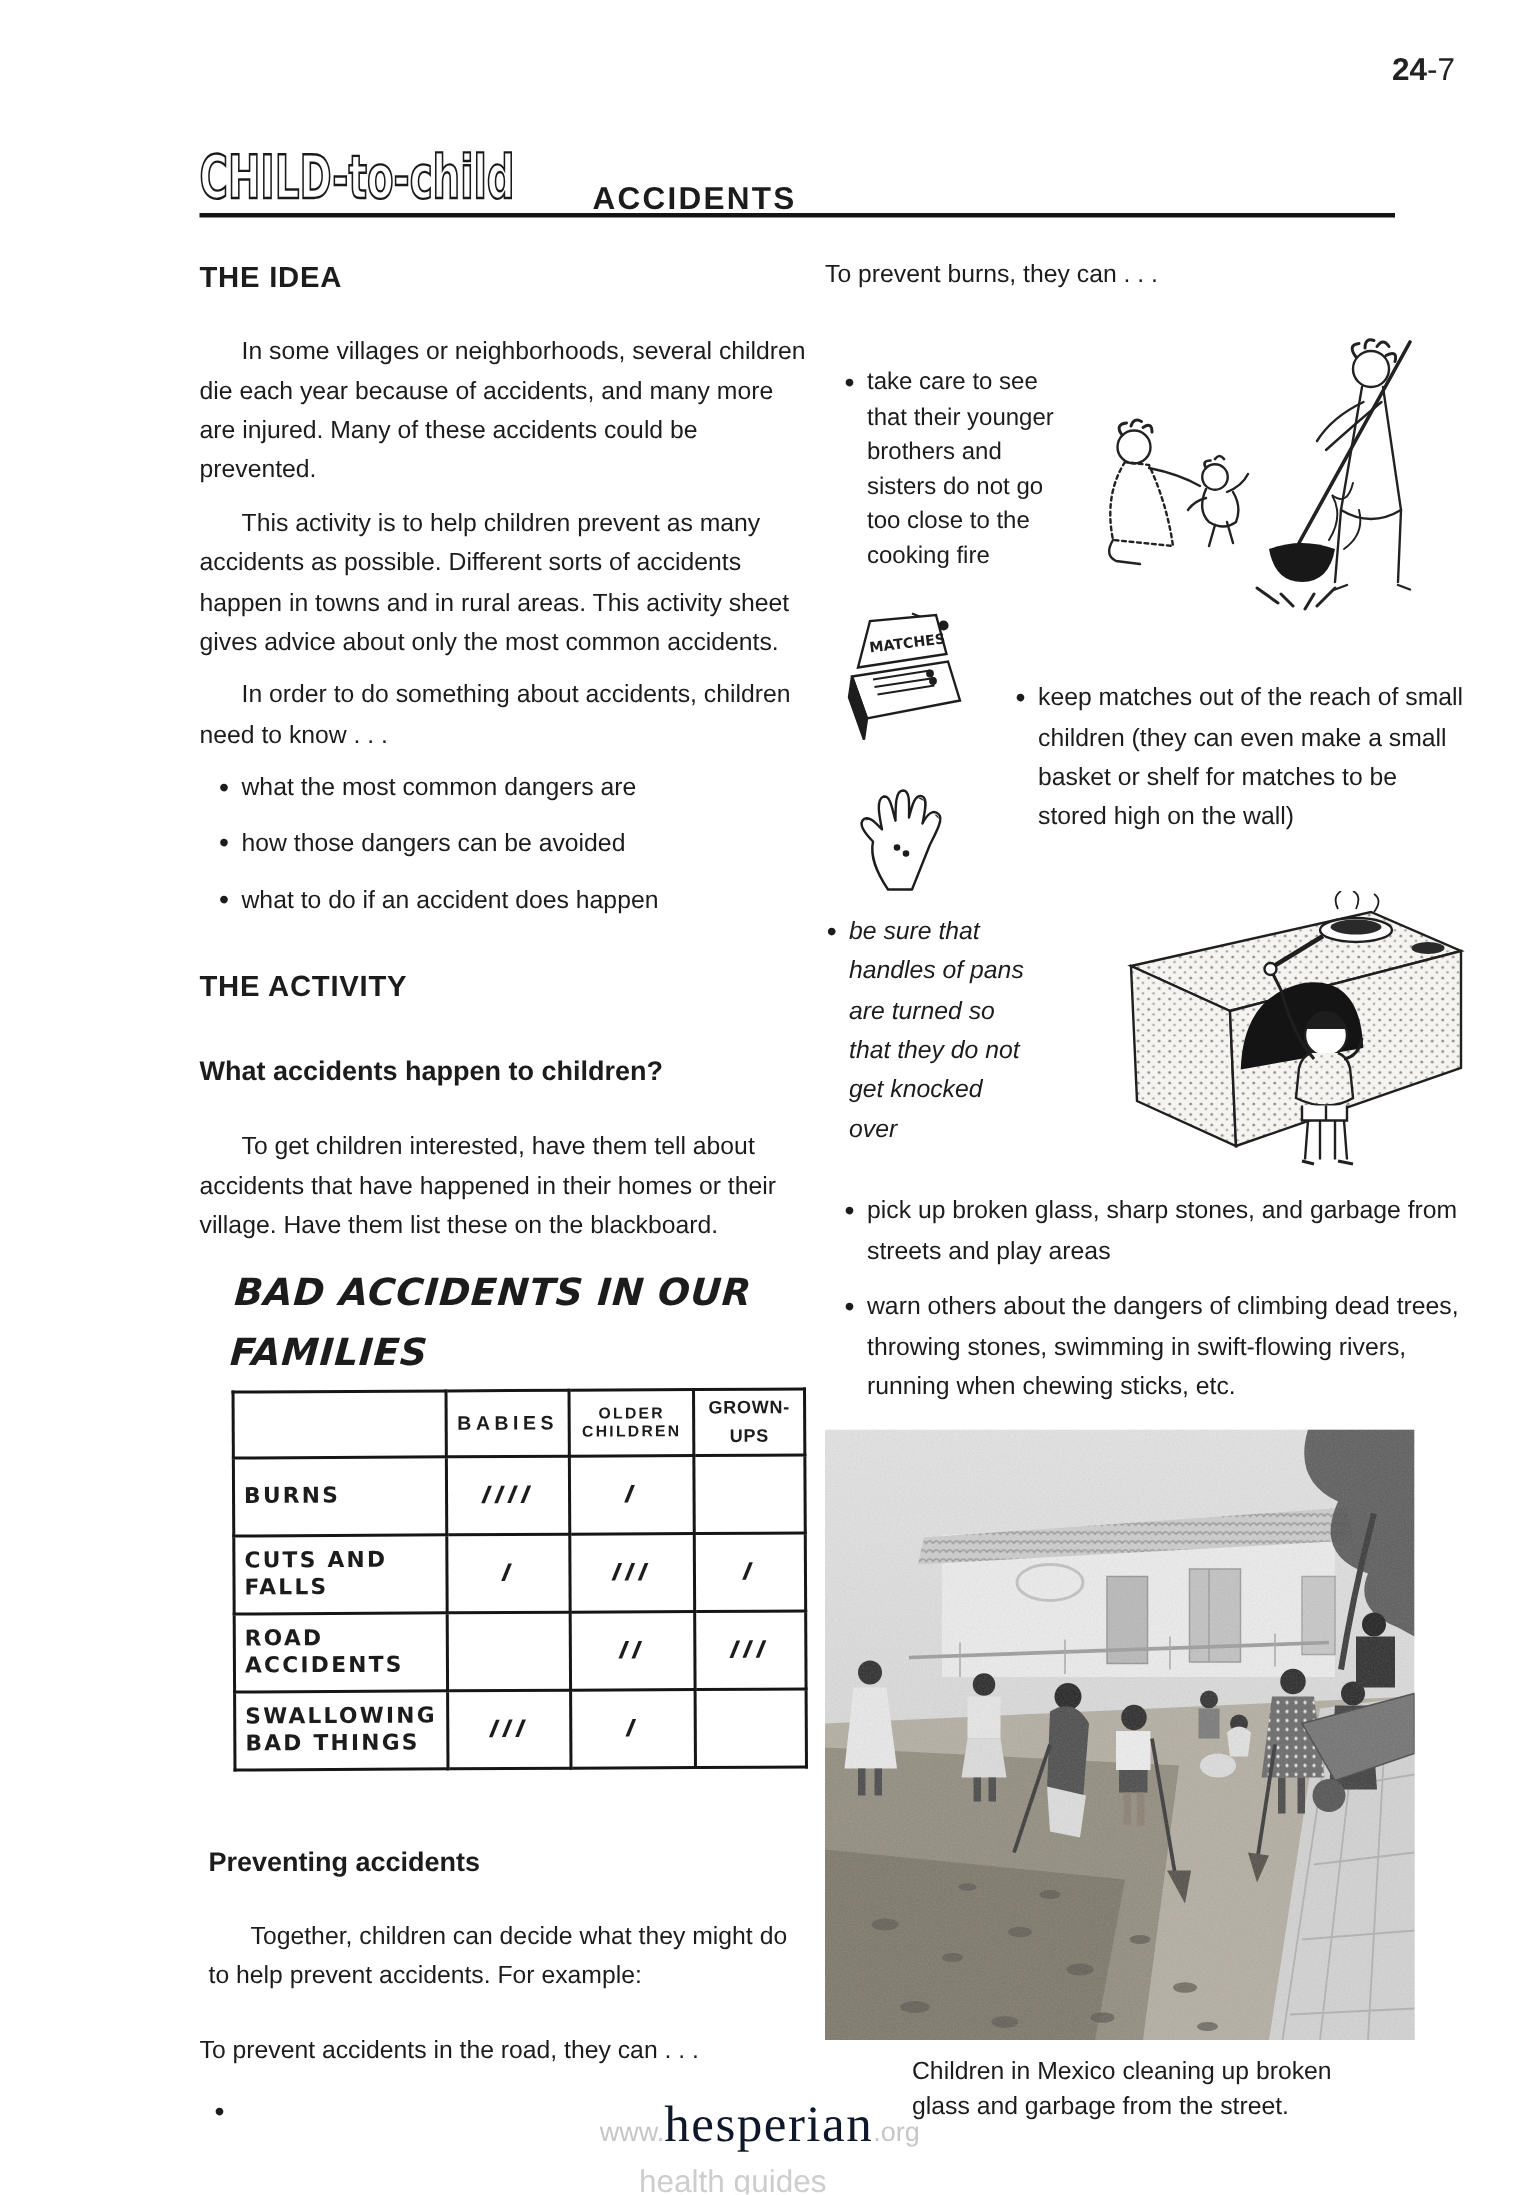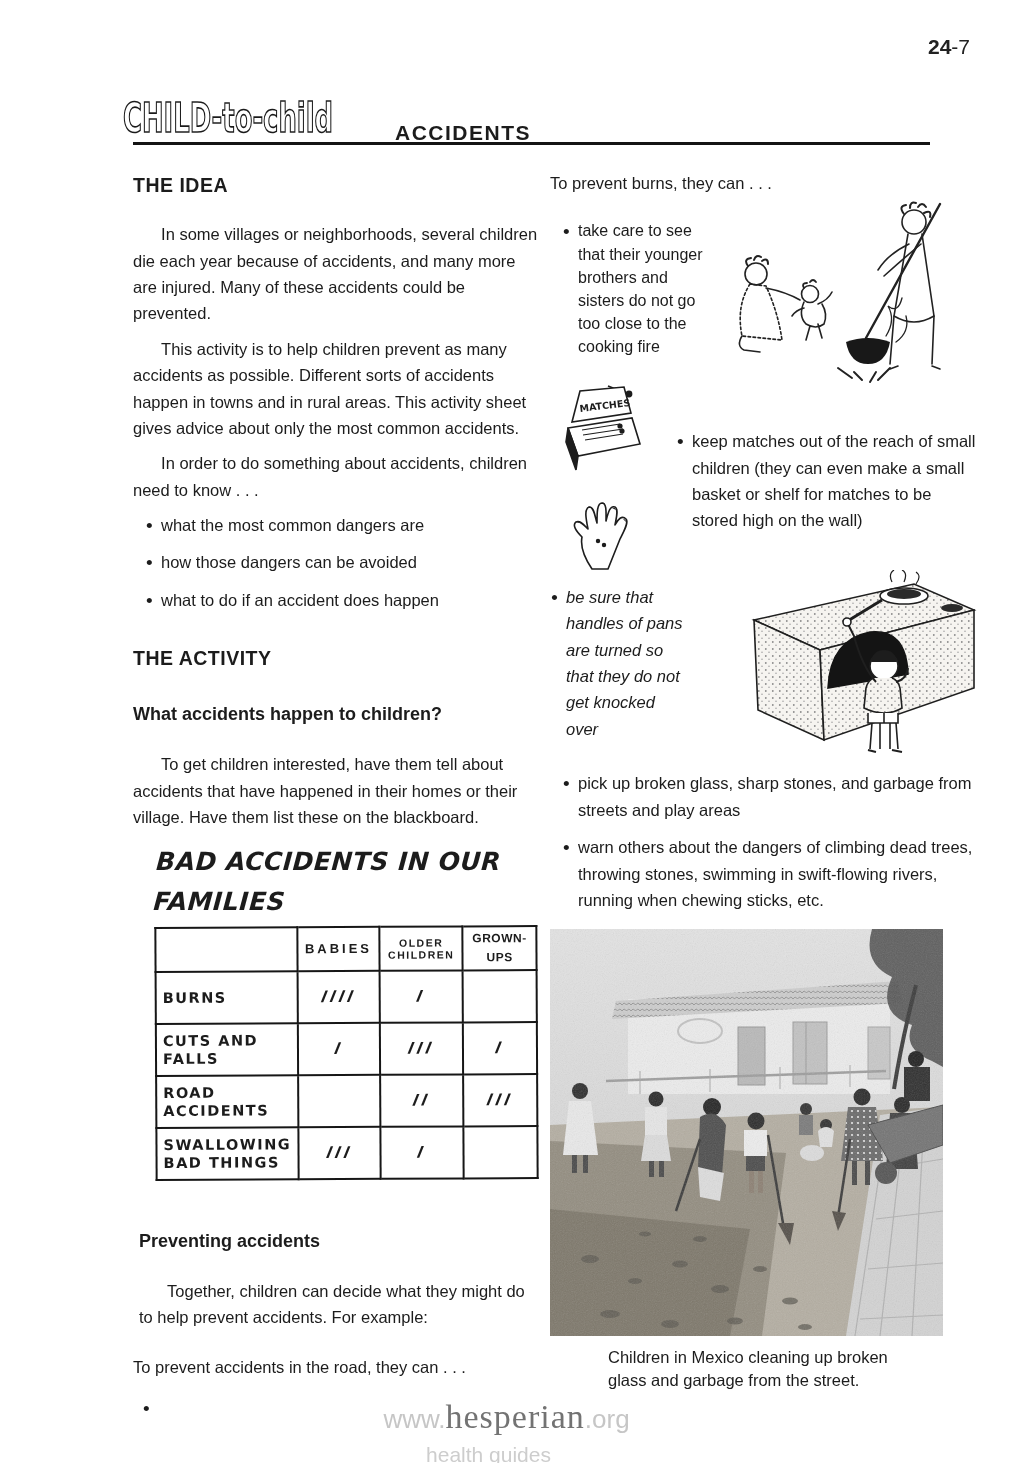--- a/index.html
+++ b/index.html
@@ -2,21 +2,21 @@
 <html><head>
 <meta charset="utf-8">
 <style>
   html,body{margin:0;padding:0;background:#ffffff;}
   #page{position:relative;width:1013px;height:1463px;background:#fff;overflow:hidden;
         font-family:"Liberation Sans","DejaVu Sans",sans-serif;color:#1c1c1c;
         font-size:16.5px;line-height:1.6;}
   
   #pagenum{position:absolute;top:30px;left:928px;font-size:21px;color:#222;}
   #pagenum .b{font-weight:700;}
-  #logo{position:absolute;top:90px;left:121px;}
+  #logo{position:absolute;top:90px;left:131px;}
   #acc-title{position:absolute;top:116px;left:395px;font-size:21px;font-weight:700;letter-spacing:1.5px;}
   #head-rule{position:absolute;top:142px;left:133px;width:797px;height:3px;background:#141414;}
   
   #leftcol{position:absolute;top:170px;left:133px;width:405px;}
   #rightcol{position:absolute;top:170px;left:550px;width:437px;}
   h2.sect{font-size:19.5px;font-weight:700;margin:0 0 20px 0;letter-spacing:.5px;}
   h3.sub{font-size:18px;font-weight:700;margin:0 0 22px 0;}
   p.para{margin:0 0 9px 0;}
   p.indent{text-indent:1.7em;}
   ul.blt{list-style:none;margin:6px 0 0 0;padding:0 0 0 28px;}
@@ -40,22 +40,22 @@
   
   .r-row{display:flex;align-items:center;}
   .burn-text{width:128px;font-size:16px;line-height:1.45;}
   .match-left{width:112px;}
   .match-text{width:305px;margin-left:14px;margin-top:12px;}
   .pan-text{width:122px;}
   .caption{width:315px;margin:10px 0 0 58px;line-height:1.35;}
   #photo-wrap{margin-top:16px;width:393px;height:407px;}
   
   #footer{position:absolute;top:1390px;left:0;width:1013px;text-align:center;color:#c6c6c6;}
-  #footer .pre,#footer .suf{font-size:26px;}
-  #footer .main{font-family:"Liberation Serif","DejaVu Serif",serif;font-size:34px;letter-spacing:1px;color:#737373;}
+  #footer .pre,#footer .suf{font-size:18px;}
+  #footer .main{font-family:"Liberation Serif","DejaVu Serif",serif;font-size:34px;letter-spacing:1px;color:#0f172a;}
   #footer .tagline{font-size:21px;margin-top:-6px;margin-left:-36px;color:#cdcdcd;}
   svg text{font-family:"DejaVu Sans",sans-serif;}
 </style>
 </head>
 <body>
 
 <div id="page">
 
   <div id="pagenum"><span class="b">24</span><span>-7</span></div>
 
@@ -122,21 +122,21 @@
     <h3 class="sub" style="margin:46px 0 22px 6px;">Preventing accidents</h3>
     <p class="para indent" style="margin-left:6px;margin-bottom:24px;">Together, children can decide what they might do to help prevent accidents. For example:</p>
     <p class="para" style="margin-bottom:14px;">To prevent accidents in the road, they can . . .</p>
     <ul class="blt tight">
       <li style="margin-bottom:14px;"></li>
 
     </ul>
   </div>
 
   <div id="rightcol">
-    <p class="para" style="margin-bottom:0;">To prevent burns, they can . . .</p>
+    <p class="para" style="margin-bottom:24px;">To prevent burns, they can . . .</p>
 
     <div class="r-row" style="height:196px;">
       <ul class="blt" style="margin-top:0;">
         <li class="burn-text"><span>take care to see that their younger brothers and sisters do not go too close to the cooking fire</span></li>
       </ul>
       <svg width="262" height="196" viewBox="0 0 262 196" style="margin-left:12px;">
         <g fill="none" stroke="#222" stroke-width="1.6" stroke-linecap="round">
 
           <circle cx="196" cy="26" r="12"></circle>
           <path d="M186,18 q-6,-8 2,-9 M192,12 q0,-7 6,-5 M200,11 q4,-6 8,0 M206,17 q8,-4 6,4" stroke-width="2"></path>

